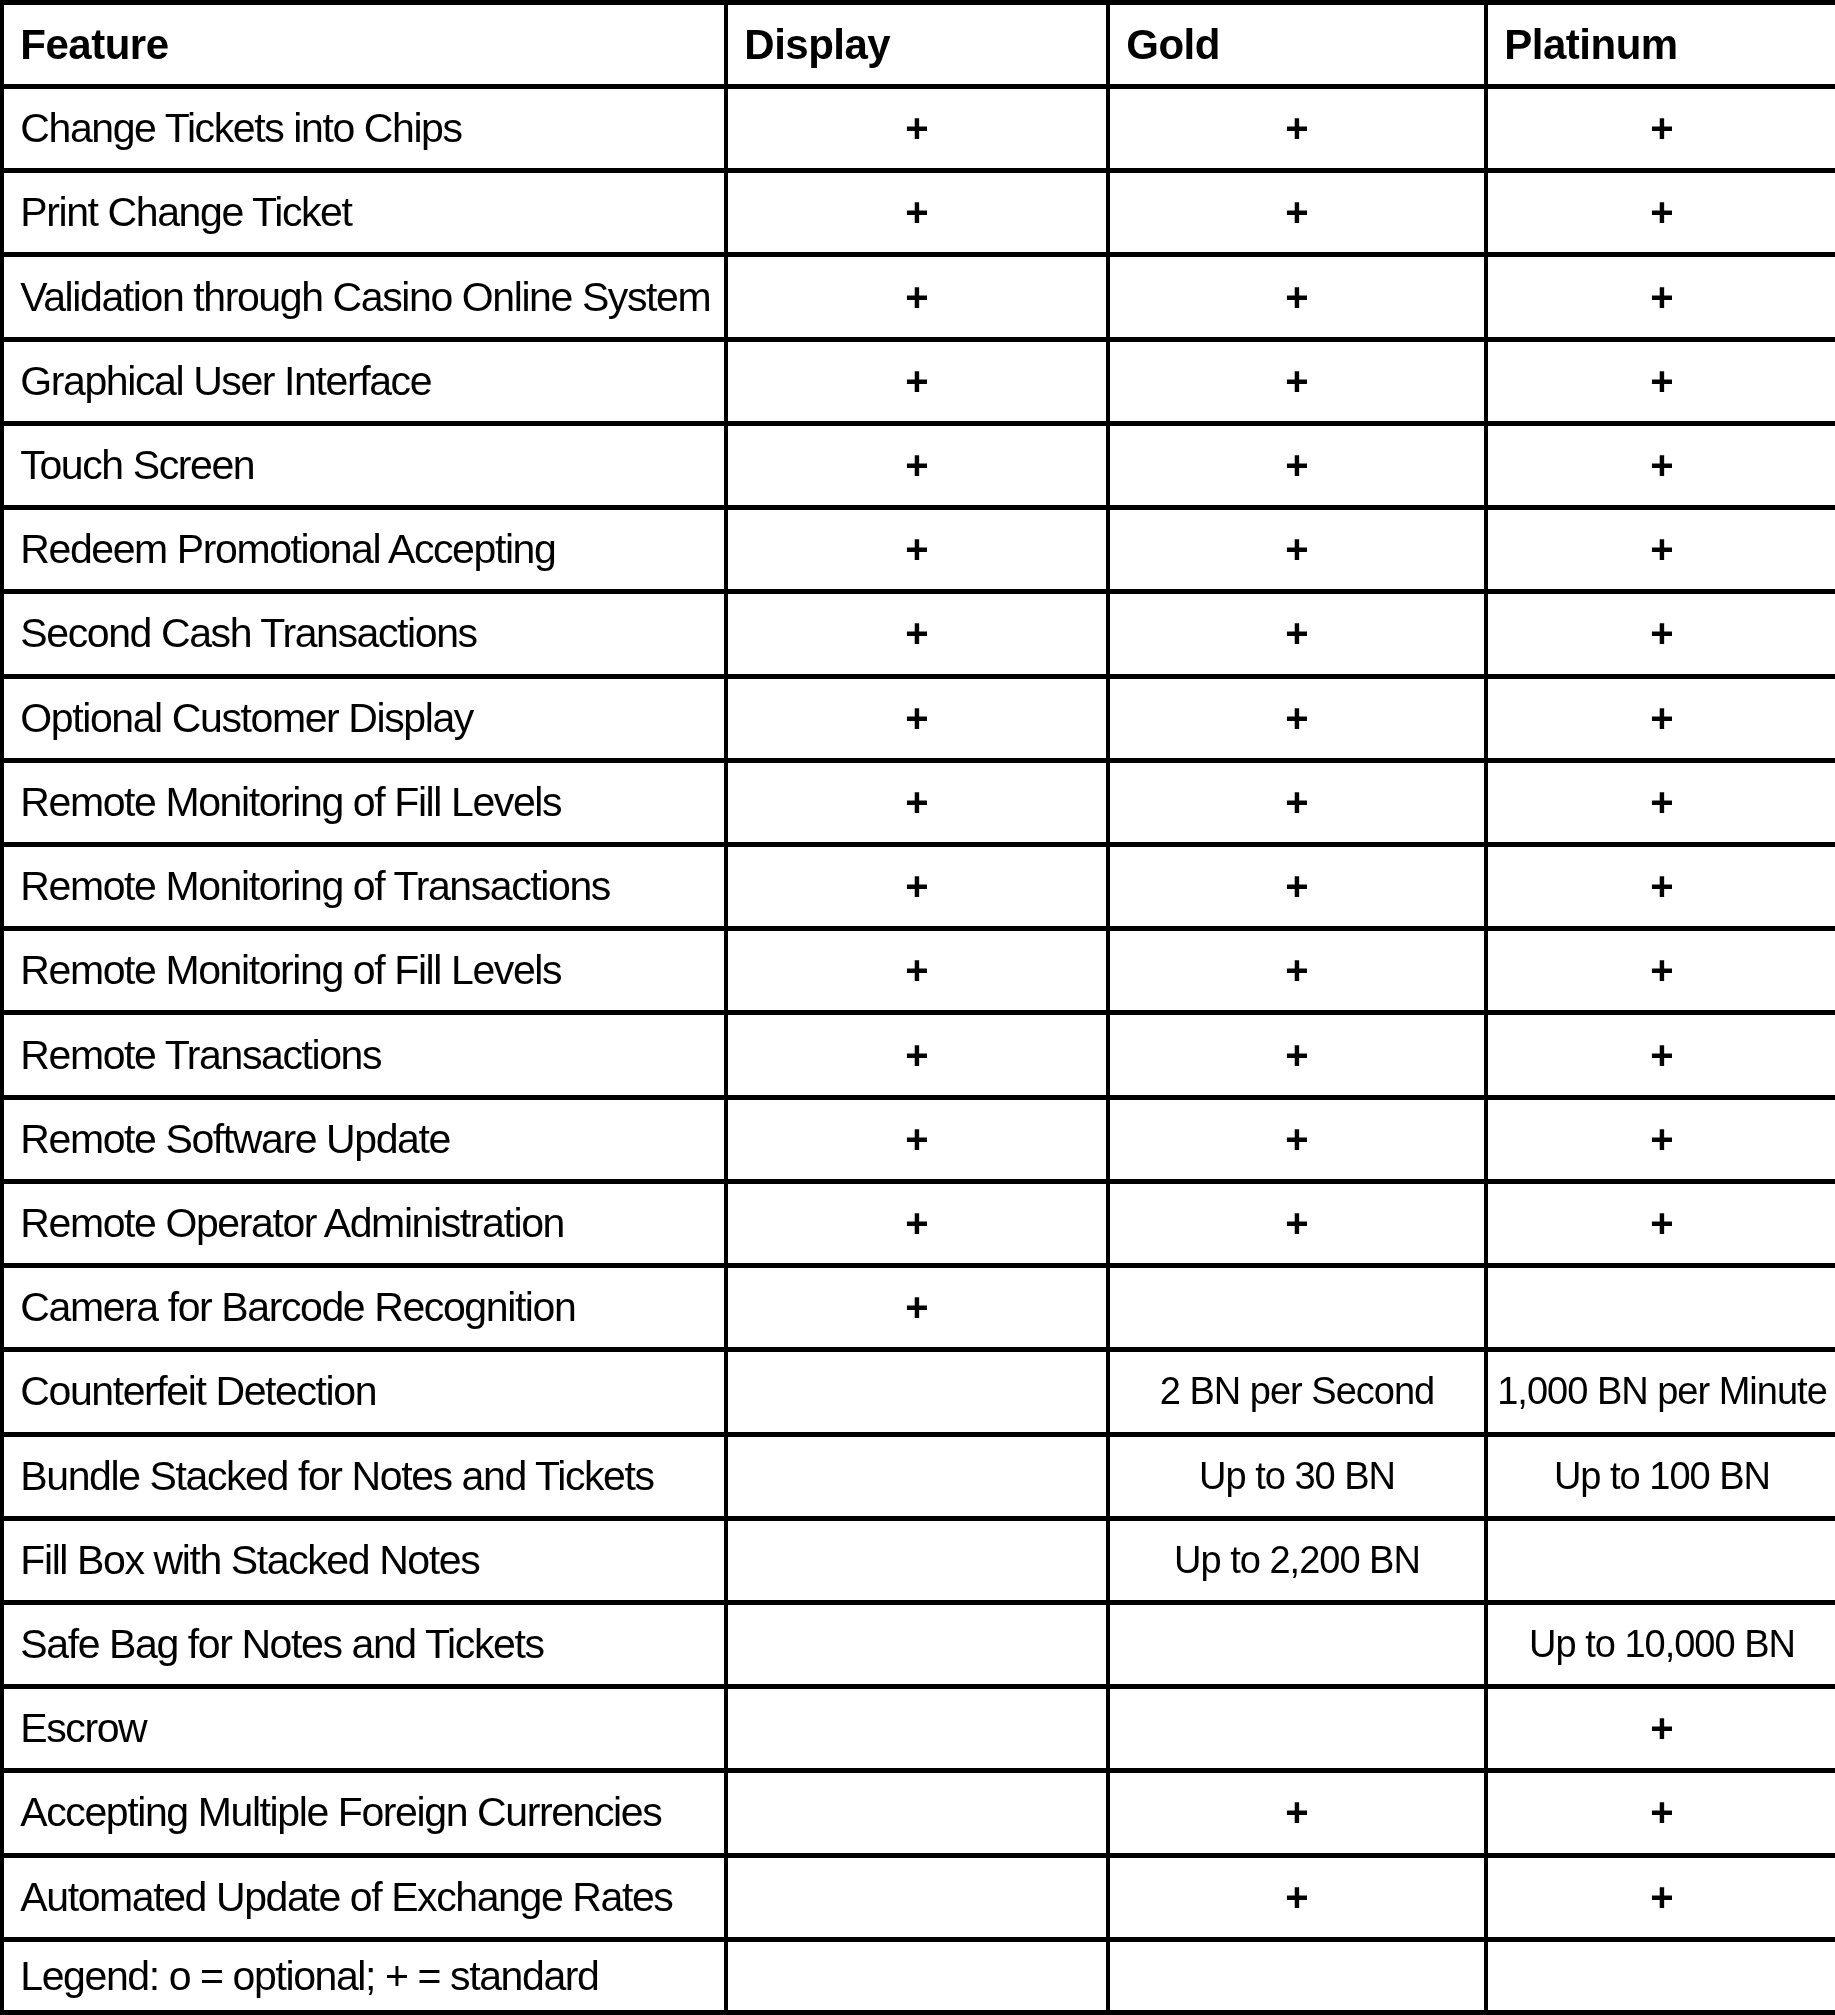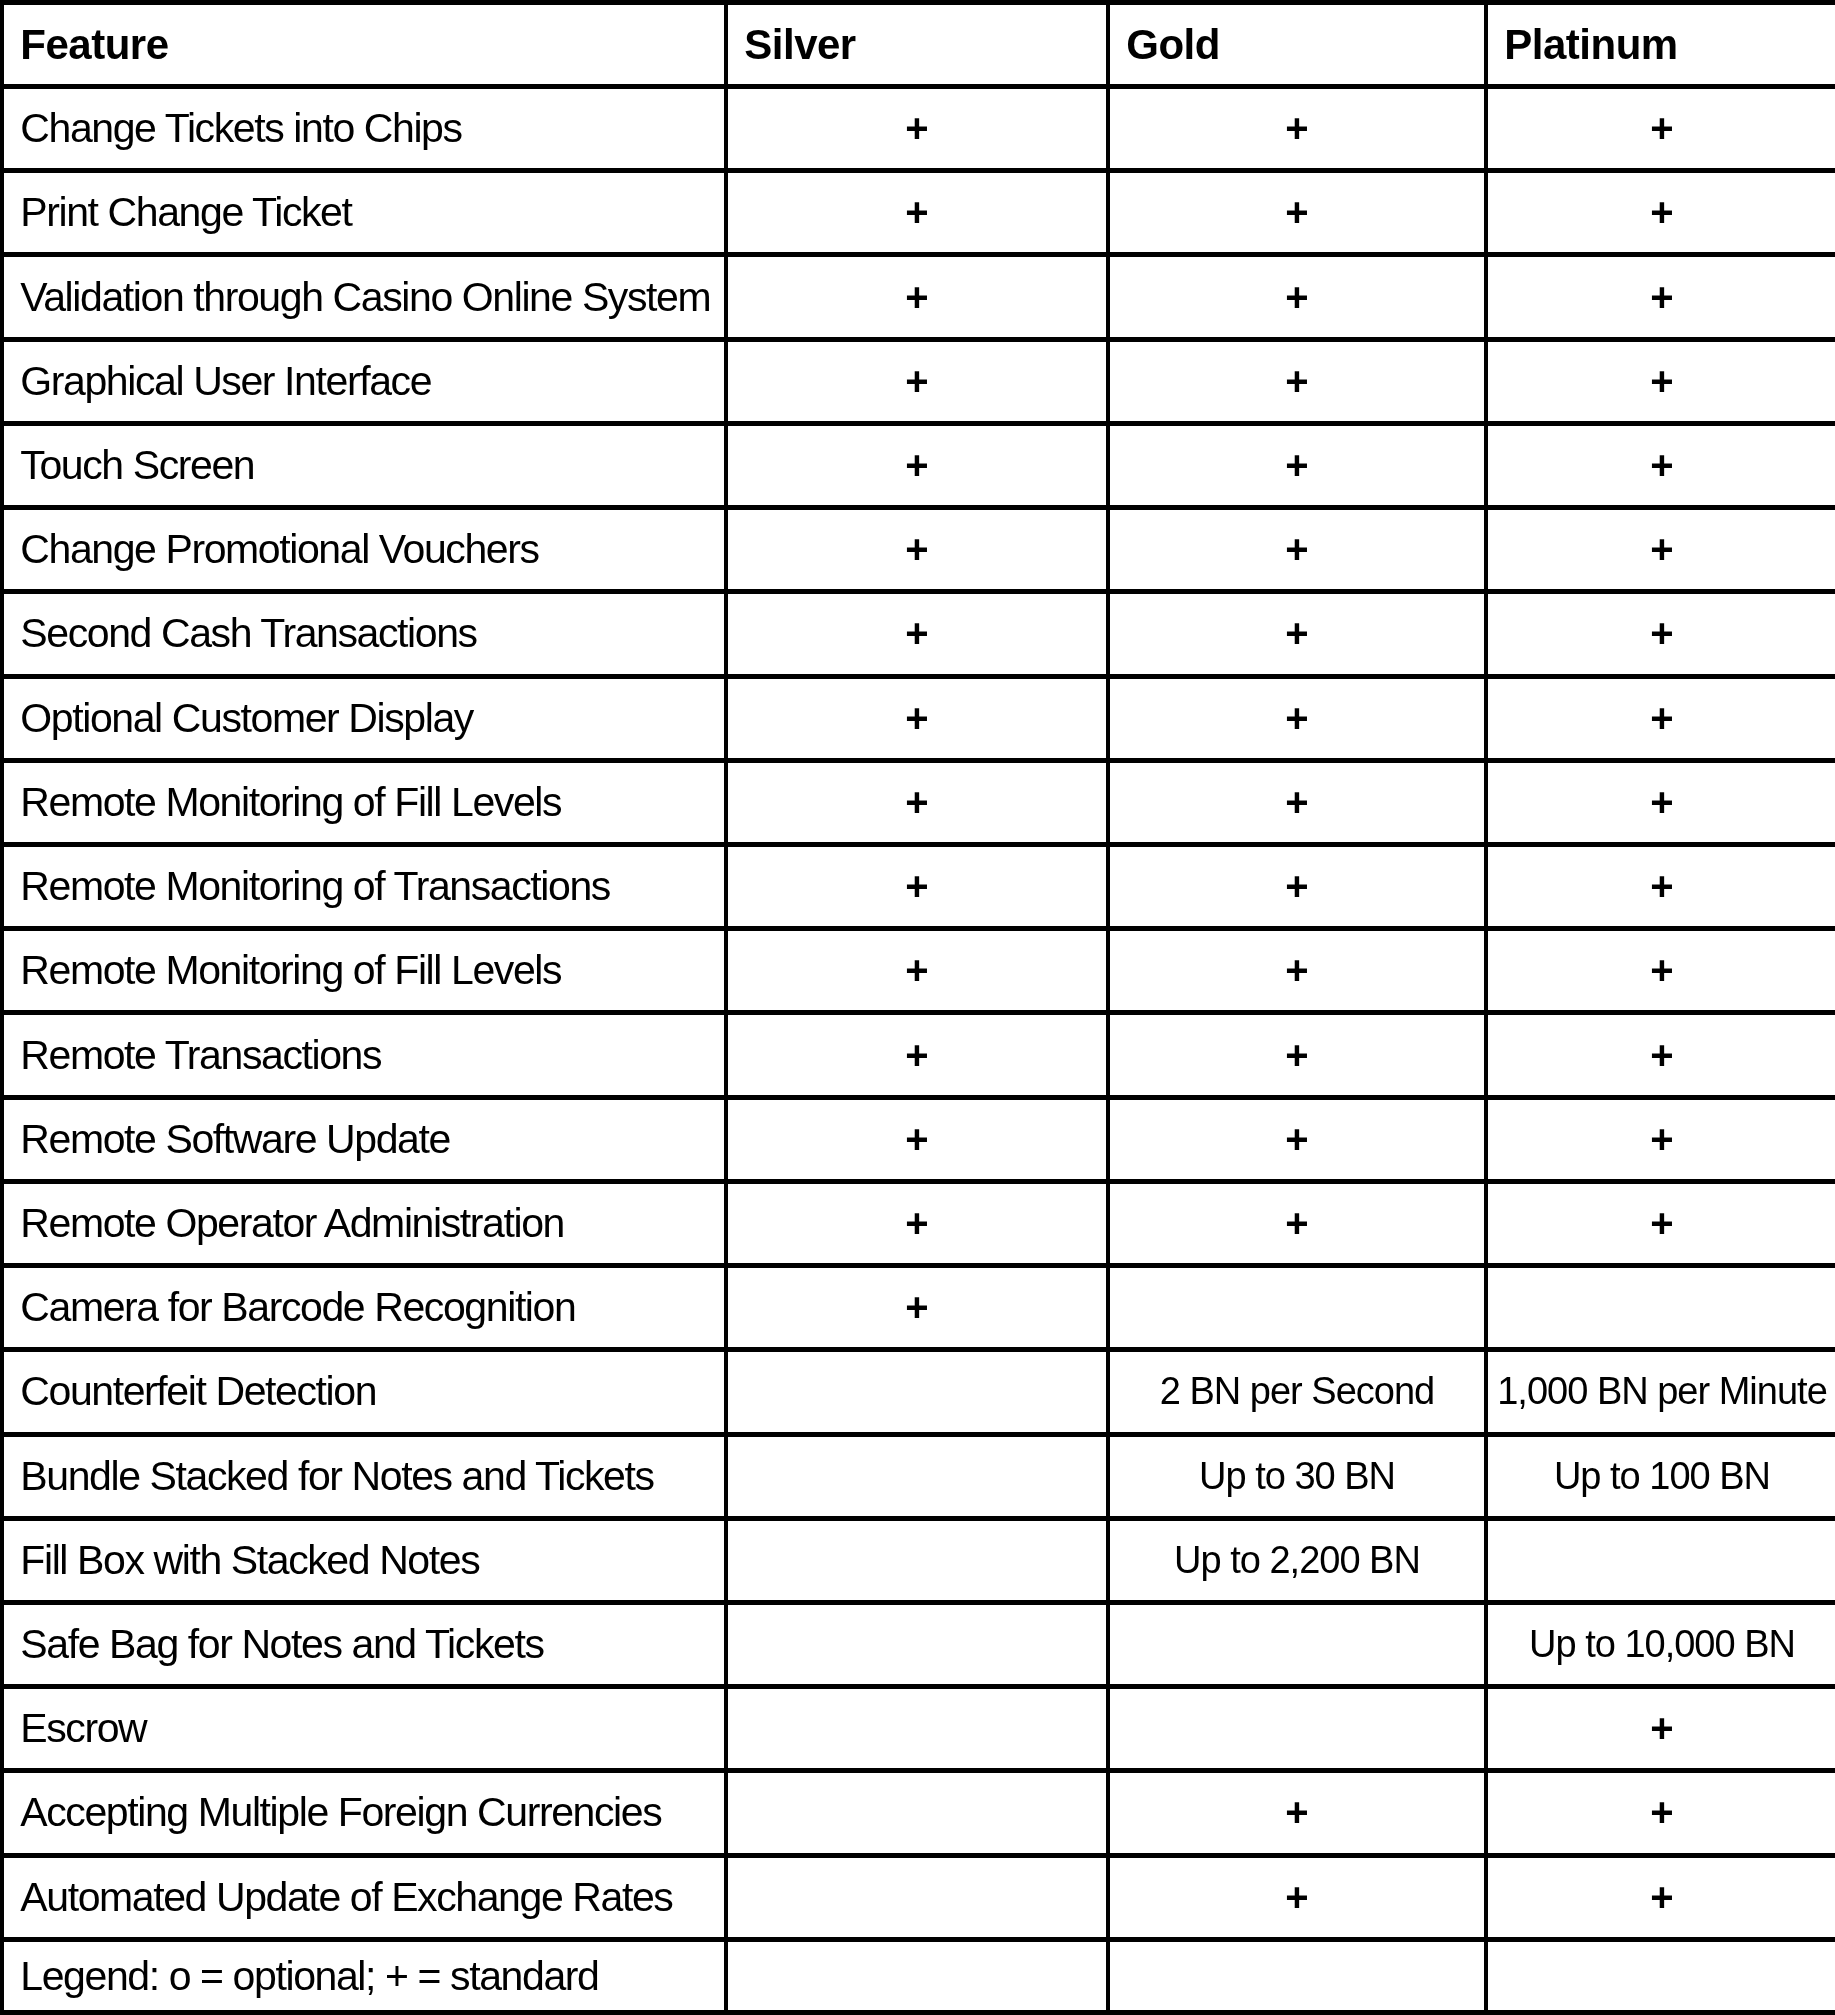--- a/index.html
+++ b/index.html
@@ -74,21 +74,21 @@
 <table class="compare">
   <colgroup>
     <col style="width:724px">
     <col style="width:382px">
     <col style="width:378px">
     <col style="width:352px">
   </colgroup>
   <thead>
     <tr class="header-row">
       <th class="feature-col">Feature</th>
-      <th>Silver</th>
+      <th>Display</th>
       <th>Gold</th>
       <th>Platinum</th>
     </tr>
   </thead>
   <tbody id="rows-body">
 
   <tr class="data-row">
     <td class="feature-cell">Change Tickets into Chips</td>
     <td class="value-cell plus">+</td>
     <td class="value-cell plus">+</td>
@@ -117,21 +117,21 @@
   </tr>
 
   <tr class="data-row">
     <td class="feature-cell">Touch Screen</td>
     <td class="value-cell plus">+</td>
     <td class="value-cell plus">+</td>
     <td class="value-cell plus">+</td>
   </tr>
 
   <tr class="data-row">
-    <td class="feature-cell">Change Promotional Vouchers</td>
+    <td class="feature-cell">Redeem Promotional Accepting</td>
     <td class="value-cell plus">+</td>
     <td class="value-cell plus">+</td>
     <td class="value-cell plus">+</td>
   </tr>
 
   <tr class="data-row">
     <td class="feature-cell">Second Cash Transactions</td>
     <td class="value-cell plus">+</td>
     <td class="value-cell plus">+</td>
     <td class="value-cell plus">+</td>

